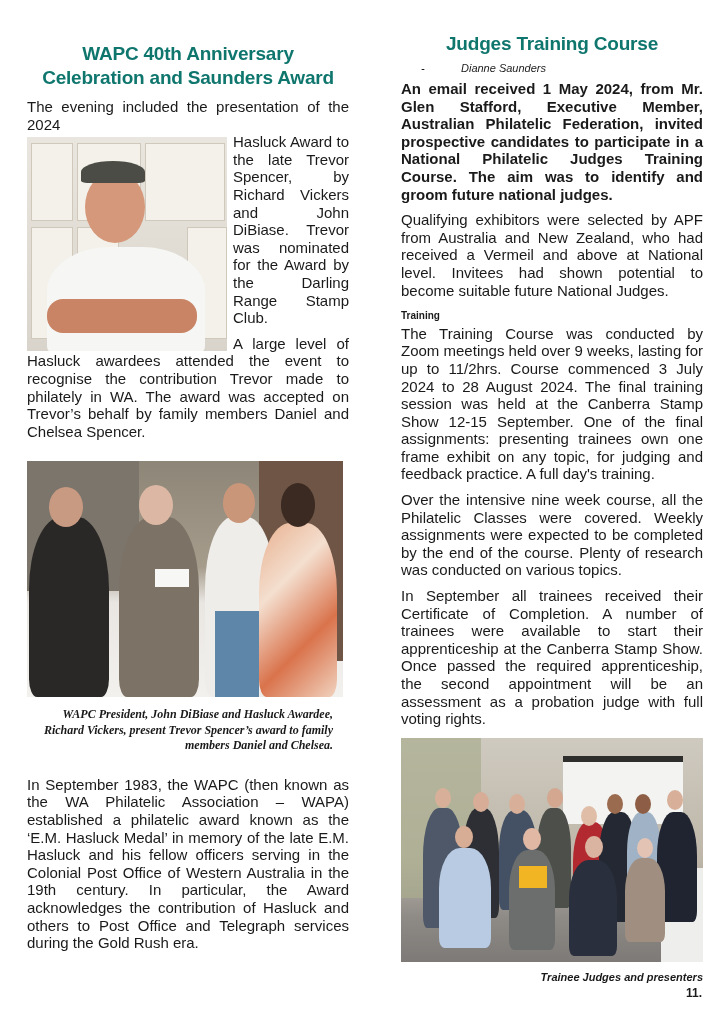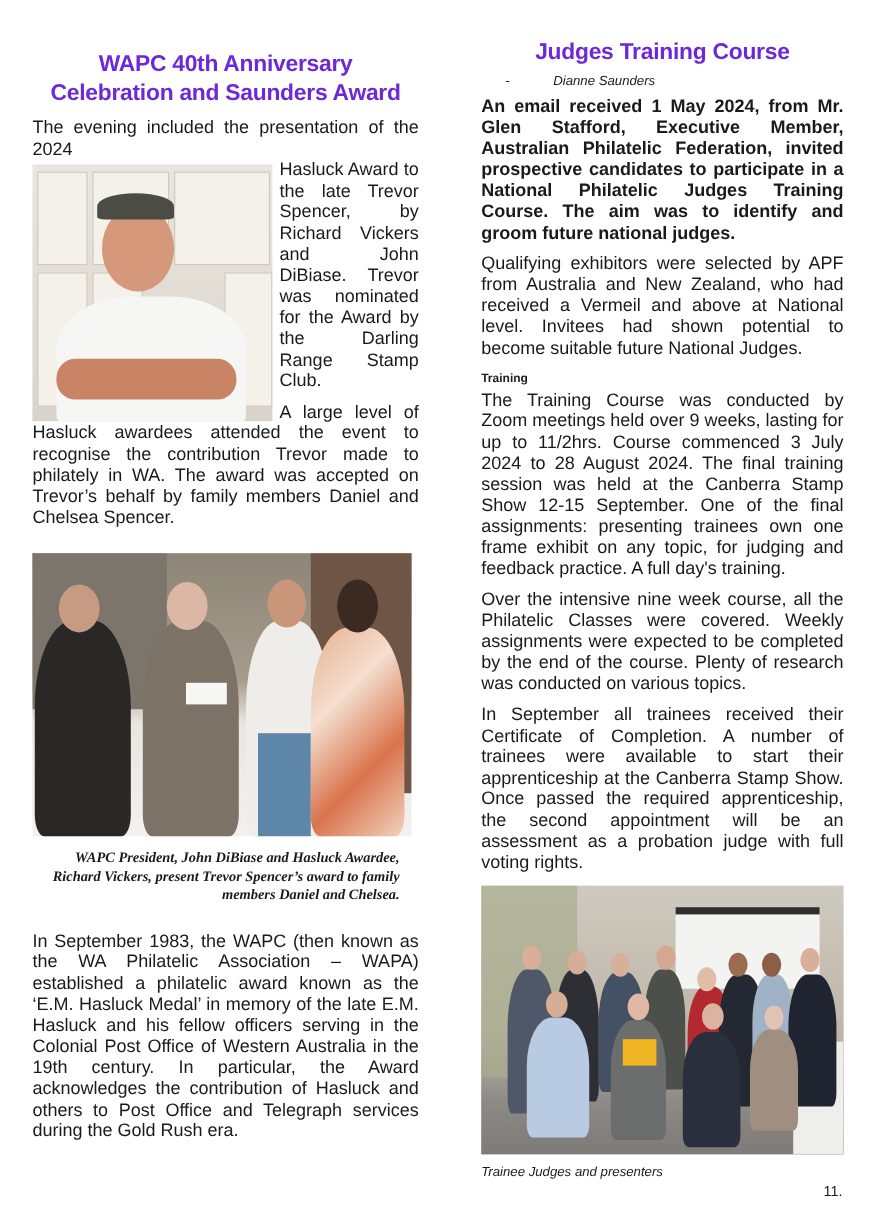--- a/index.html
+++ b/index.html
@@ -1,33 +1,33 @@
 <!DOCTYPE html>
 <html><head>
 <meta charset="utf-8">
 <style>
   html, body { margin: 0; padding: 0; background: #ffffff; }
   body { width: 724px; height: 1024px; position: relative; overflow: hidden; font-family: "Liberation Sans", sans-serif; color: #1a1a1a; }
   .col { position: absolute; top: 0; }
   .left { left: 27px; width: 322px; }
   .right { left: 401px; width: 302px; }
-  h1 { color: #6d28d9; font-family: "Liberation Sans", sans-serif; font-weight: bold; text-align: center; margin: 0; }
+  h1 { color: #0f766e; font-family: "Liberation Sans", sans-serif; font-weight: bold; text-align: center; margin: 0; }
   .left h1 { font-size: 19px; line-height: 24px; margin-top: 42px; letter-spacing: -0.2px; }
   .right h1 { font-size: 19px; line-height: 24px; margin-top: 32px; letter-spacing: -0.2px; }
   p { margin: 0; font-size: 15px; line-height: 17.6px; text-align: justify; }
   .gap { margin-top: 8px; }
   .author { font-style: italic; font-size: 11px; margin: 6px 0 6px 20px; }
   .author .dash { display: inline-block; width: 40px; }
   .bold { font-weight: bold; }
   .subhead { font-weight: bold; font-size: 10px; line-height: 17.6px; margin-top: 8px; }
   .float-img { float: left; width: 200px; height: 214px; margin: 4px 6px 0 0; position: relative; overflow: hidden; background: linear-gradient(180deg,#e9e6df,#d9d4cb); }
   .photo { position: relative; overflow: hidden; }
   .caption-serif { font-family: "Liberation Serif", serif; font-style: italic; font-weight: bold; font-size: 12px; line-height: 15.5px; text-align: right; margin-top: 10px; }
-  .caption-sans { font-style: italic; font-weight: normal; font-size: 11px; text-align: left; margin-top: 9px; }
-  .page-num { position: absolute; right: 22px; bottom: 24px; font-weight: normal; font-size: 12px; text-align: right; }
+  .caption-sans { font-style: italic; font-weight: bold; font-size: 11px; text-align: right; margin-top: 9px; }
+  .page-num { position: absolute; right: 22px; bottom: 24px; font-weight: bold; font-size: 12px; text-align: right; }
   .stamp { position: absolute; background: #f4f1ea; border: 1px solid #cfc8bb; }
   .person { position: absolute; border-radius: 40% 40% 10% 10%; }
   .head { position: absolute; border-radius: 50%; }
 </style>
 </head>
 <body>
 
 <div class="col left">
   <h1>
     <span>WAPC 40th Anniversary</span><br>

